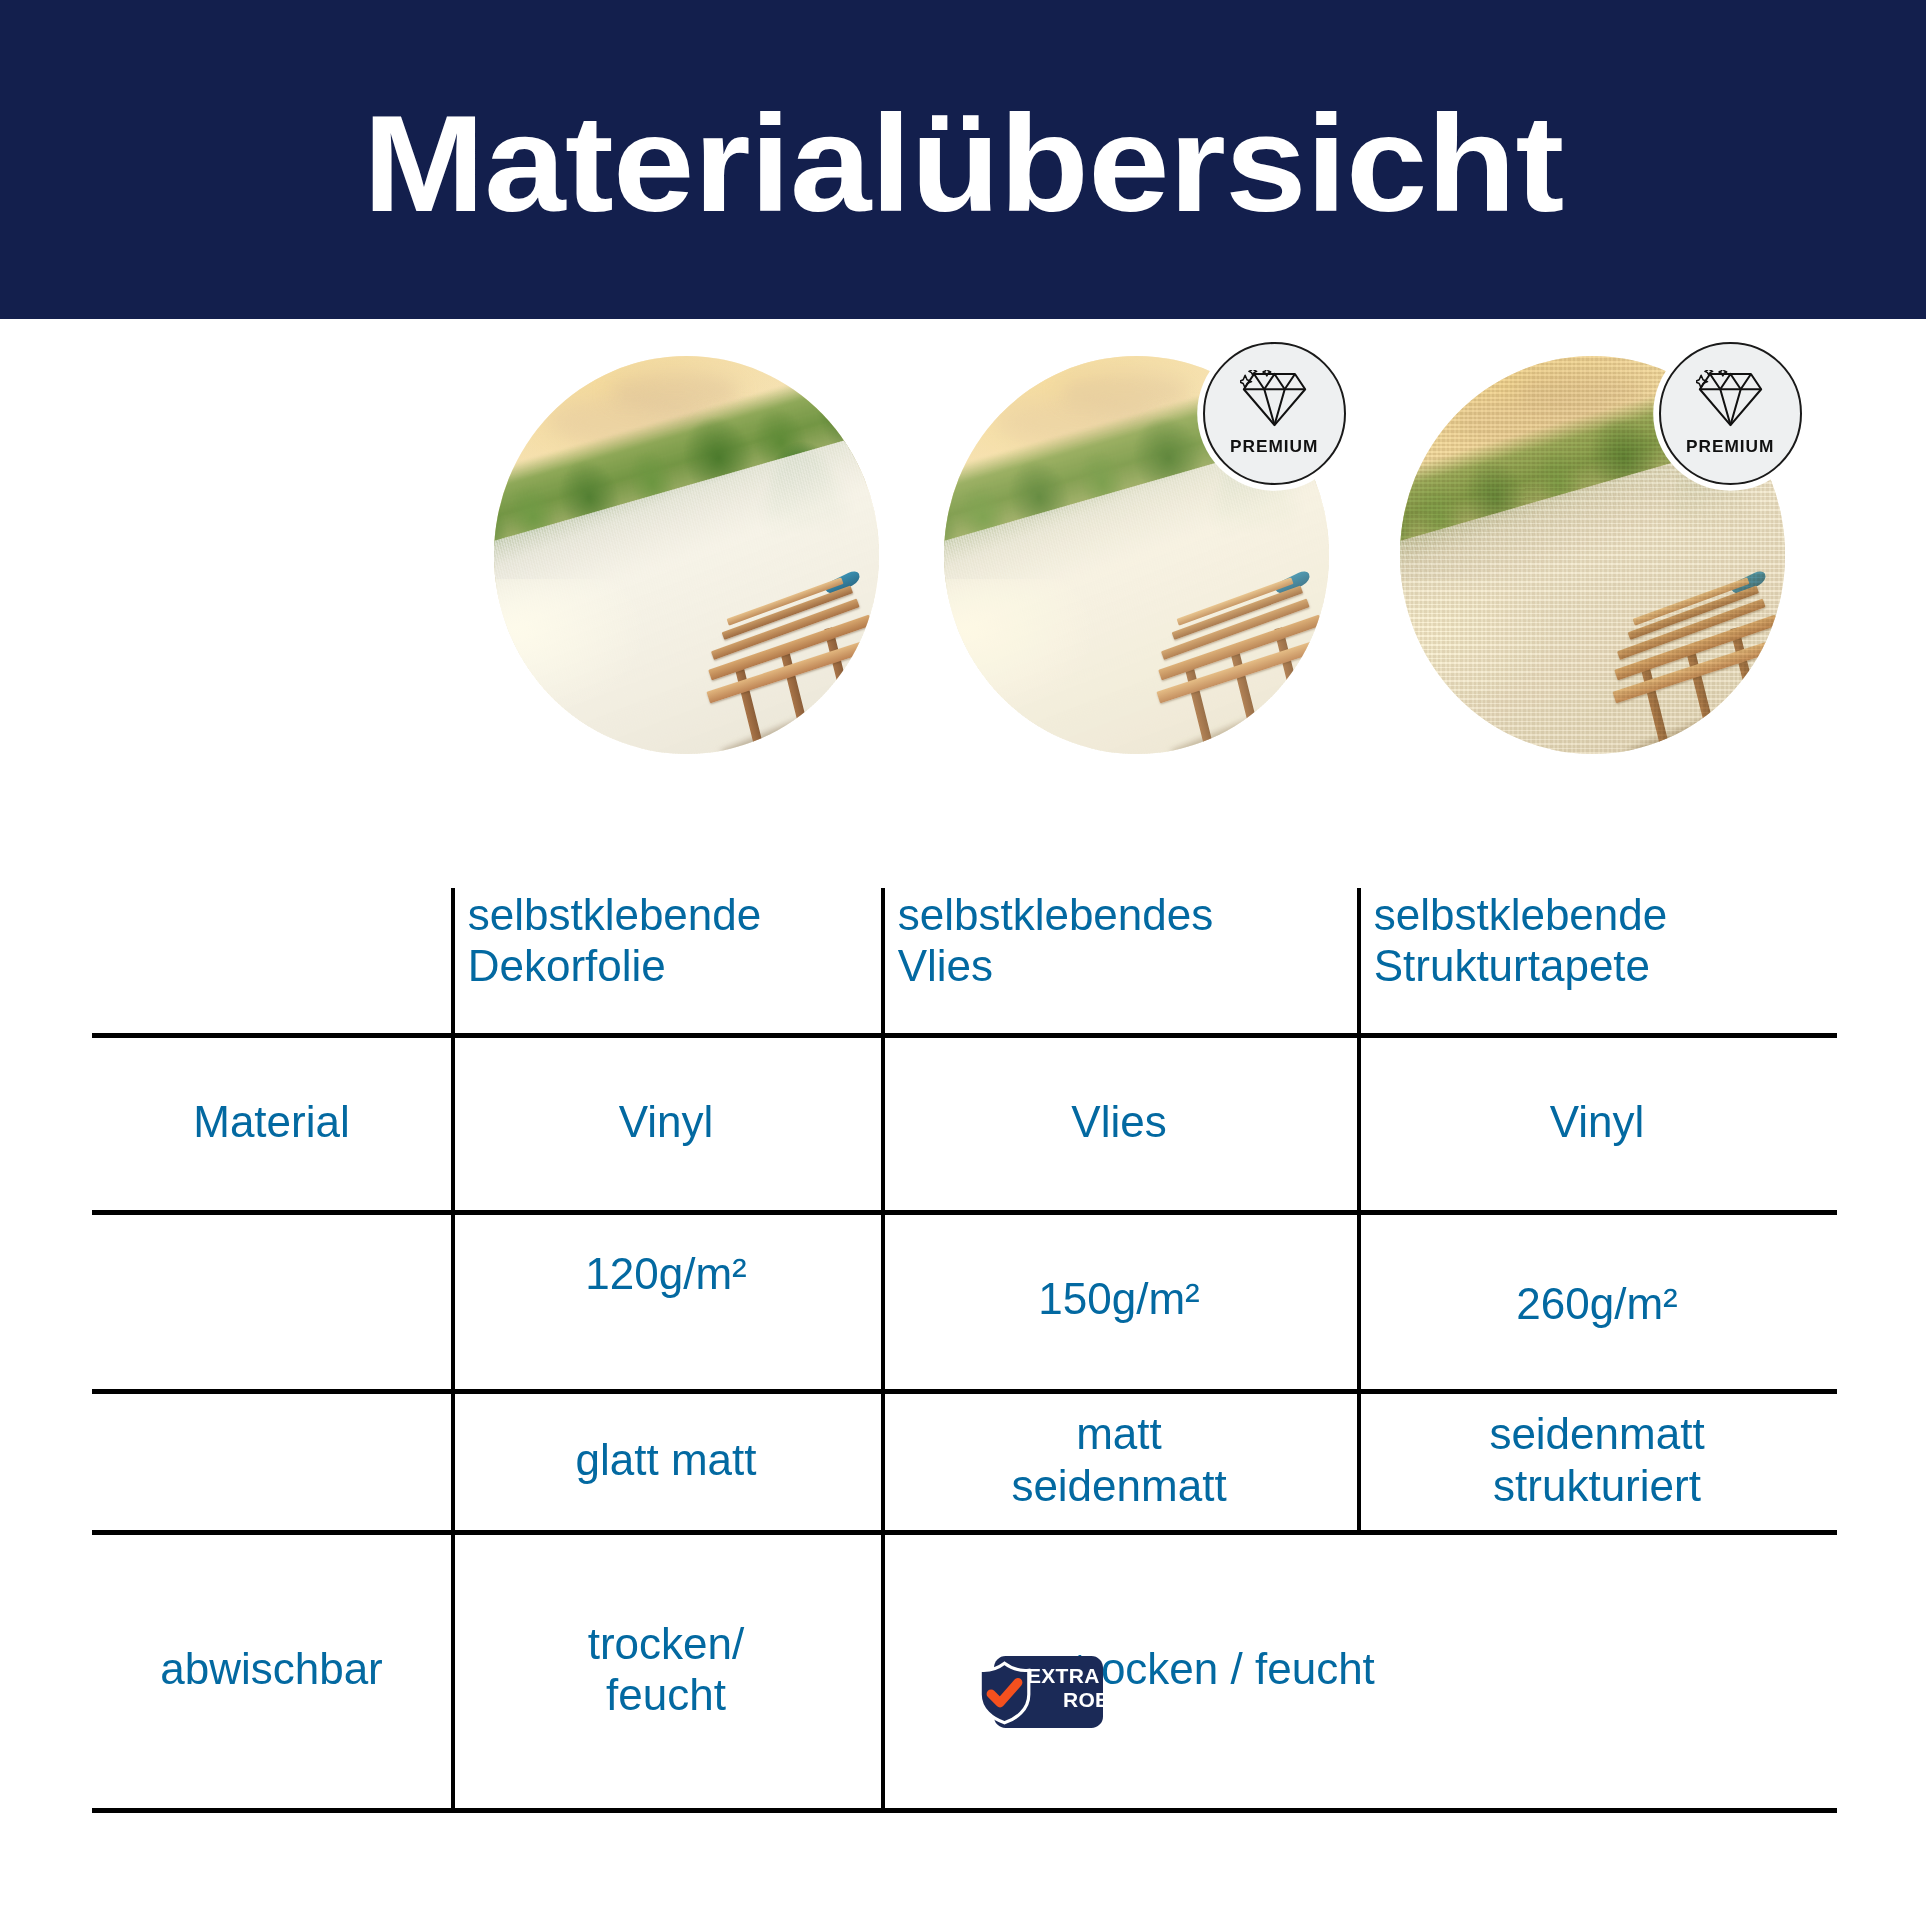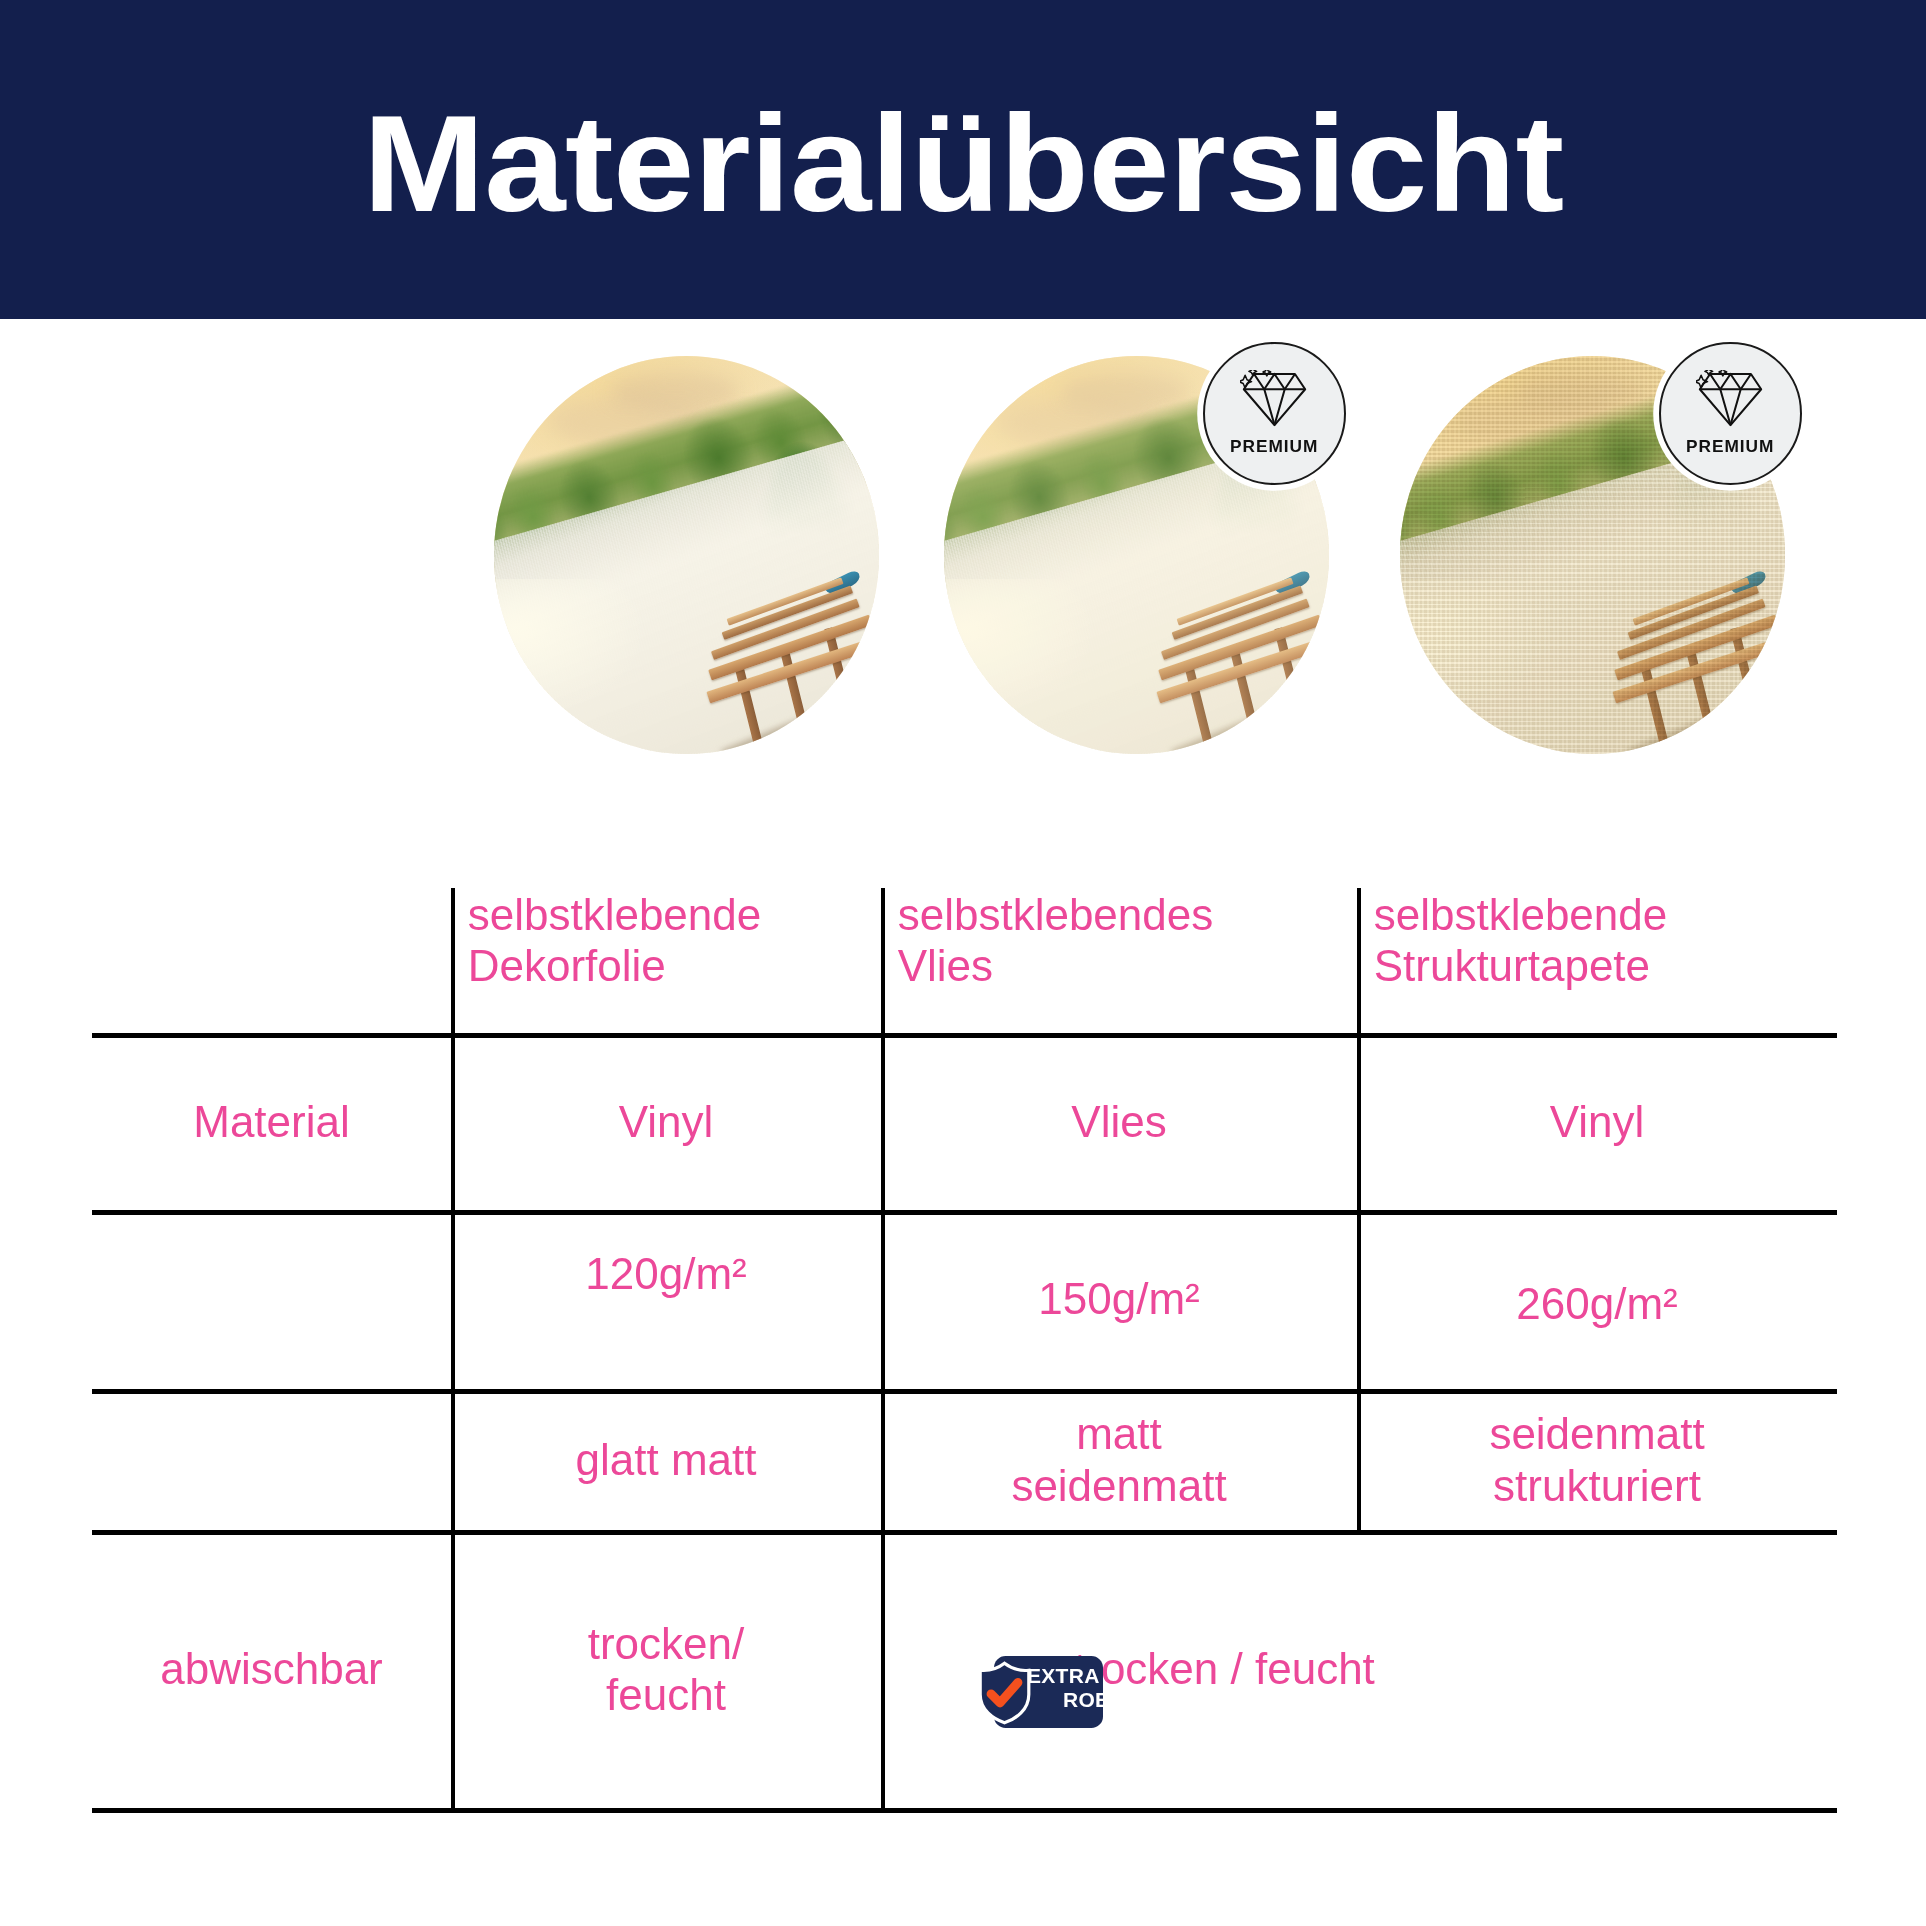--- a/index.html
+++ b/index.html
@@ -187,21 +187,21 @@
     width:1745px; height:925px;
   }
   .grid-line { position:absolute; background:#000; }
   .hline { left:0; width:1745px; height:4.5px; }
   .vline { top:0; width:3.9px; }
 
   .cell {
     position:absolute;
     display:flex; align-items:center; justify-content:center;
     text-align:center;
-    color:#ec4899;
+    color:#0369a1;
     font-family:"Liberation Sans", sans-serif;
     line-height:1.16;
     padding:0 7.7px;
   }
   .head-cell { font-size:44px; justify-content:flex-start; text-align:left; align-items:flex-start; padding-top:1.3px; padding-left:16.7px; }
   .rowlabel  { font-size:44px; }
   .value     { font-size:44px; }
 
   .wipe-span { justify-content:flex-start; padding-left:193px; }
 

